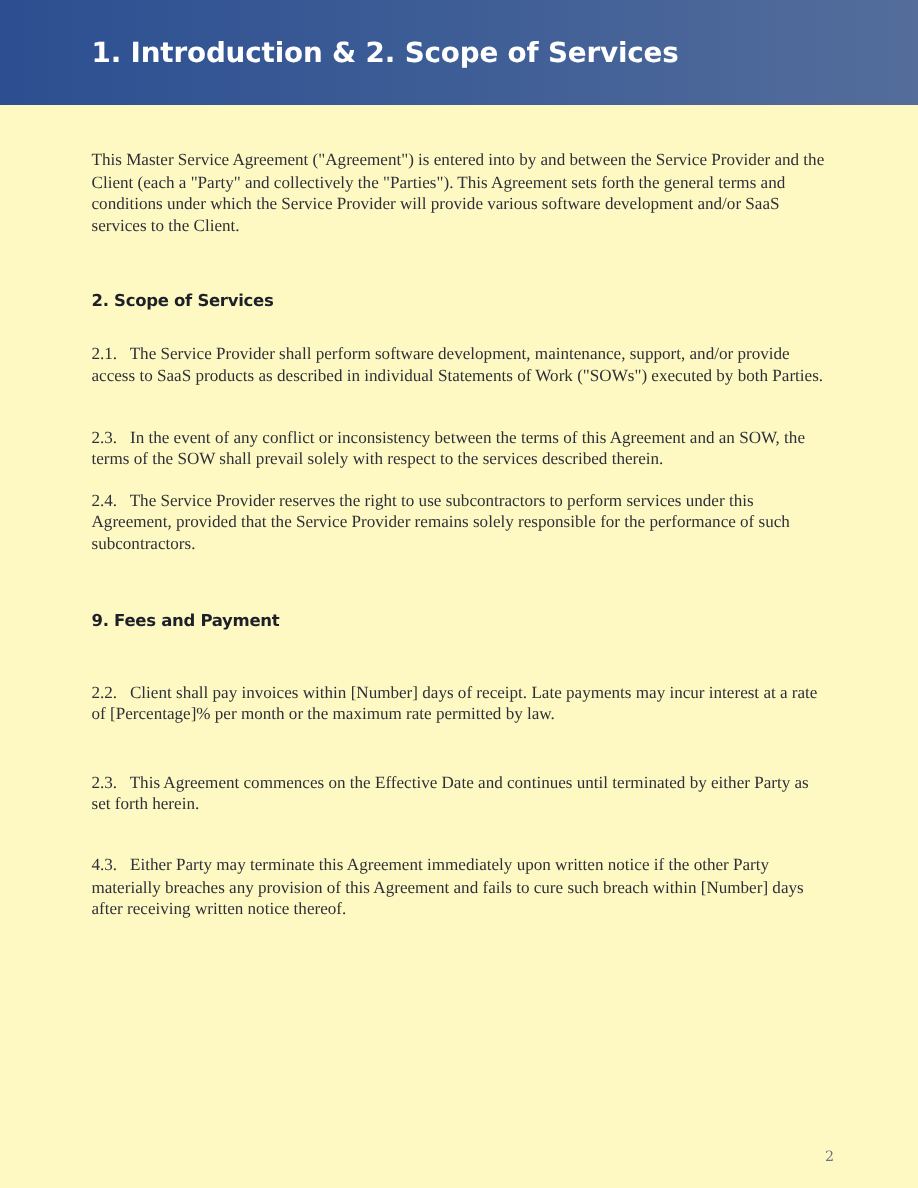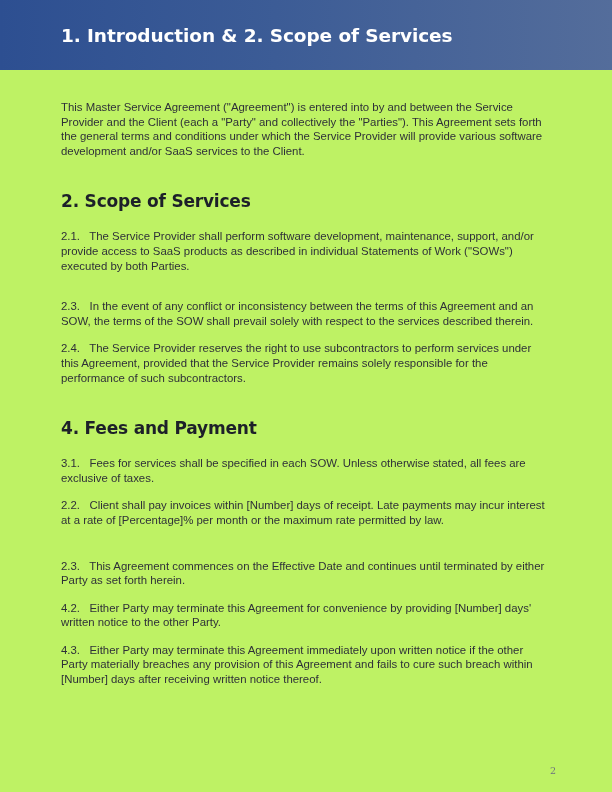--- a/index.html
+++ b/index.html
@@ -12,21 +12,21 @@
     background: #eff0f2;
     font-family: "DejaVu Serif", "Liberation Serif", serif;
     overflow: hidden;
     position: relative;
   }
 
   .page {
     position: relative;
     width: 612px;
     height: 792px;
-    background: #bef264;
+    background: #fef9c3;
     box-sizing: border-box;
     display: flex;
     flex-direction: column;
   }
 
   
   .doc-header {
     position: relative;
     width: 100%;
     height: 70px;
@@ -57,33 +57,33 @@
     position: relative;
     padding-top: 30px;
   }
 
   p.para {
     margin: 0;
     font-size: 11.4px;
     line-height: 14.6px;
     color: #2e3038;
     text-align: left;
-    font-family: Liberation Sans, sans-serif;
+    font-family: Liberation Serif, serif;
   }
 
   .spacer-lg { height: 33px; }
   .spacer-md { height: 13px; }
   .spacer-xs { height: 0px; }
   .spacer-head { height: 18px; }
 
   h2.section-heading {
     margin: 0;
     font-family: "DejaVu Sans", "Liberation Sans", sans-serif;
     font-weight: bold;
-    font-size: 17px;
+    font-size: 11px;
     color: #1d2029;
     letter-spacing: -0.2px;
     line-height: 20px;
   }
 
   .clause-num {
     white-space: pre;
   }
 
   
@@ -130,43 +130,41 @@
       <div class="spacer-md"></div>
 
       <p class="para"><span class="clause-num">2.3.</span><span class="clause-gap">&nbsp;&nbsp; </span><span>In the event of any conflict or inconsistency between the terms of this Agreement and an SOW, the terms of the SOW shall prevail solely with respect to the services described therein.</span></p>
 
       <div class="spacer-md"></div>
 
       <p class="para"><span class="clause-num">2.4.</span><span class="clause-gap">&nbsp;&nbsp; </span><span>The Service Provider reserves the right to use subcontractors to perform services under this Agreement, provided that the Service Provider remains solely responsible for the performance of such subcontractors.</span></p>
 
       <div class="spacer-lg"></div>
 
-      <h2 class="section-heading">4. Fees and Payment</h2>
+      <h2 class="section-heading">9. Fees and Payment</h2>
 
       <div class="spacer-head"></div>
 
-      <p class="para"><span class="clause-num">3.1.</span><span class="clause-gap">&nbsp;&nbsp; </span><span>Fees for services shall be specified in each SOW. Unless otherwise stated, all fees are exclusive of taxes.</span></p>
 
       <div class="spacer-md"></div>
 
       <p class="para"><span class="clause-num">2.2.</span><span class="clause-gap">&nbsp;&nbsp; </span><span>Client shall pay invoices within [Number] days of receipt. Late payments may incur interest at a rate of [Percentage]% per month or the maximum rate permitted by law.</span></p>
 
       <div class="spacer-md"></div>
 
 
       <div class="spacer-xs"></div>
 
 
       <div class="spacer-head"></div>
 
       <p class="para"><span class="clause-num">2.3.</span><span class="clause-gap">&nbsp;&nbsp; </span><span>This Agreement commences on the Effective Date and continues until terminated by either Party as set forth herein.</span></p>
 
       <div class="spacer-md"></div>
 
-      <p class="para"><span class="clause-num">4.2.</span><span class="clause-gap">&nbsp;&nbsp; </span><span>Either Party may terminate this Agreement for convenience by providing [Number] days' written notice to the other Party.</span></p>
 
       <div class="spacer-md"></div>
 
       <p class="para"><span class="clause-num">4.3.</span><span class="clause-gap">&nbsp;&nbsp; </span><span>Either Party may terminate this Agreement immediately upon written notice if the other Party materially breaches any provision of this Agreement and fails to cure such breach within [Number] days after receiving written notice thereof.</span></p>
 
     </div>
   </div>
 
   <div class="doc-footer">
     <span class="page-number">2</span>

